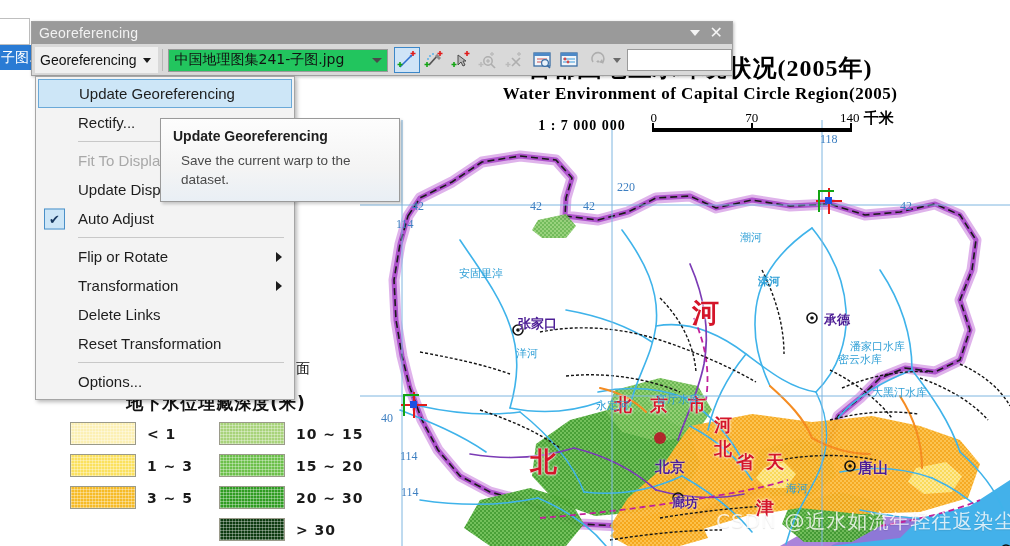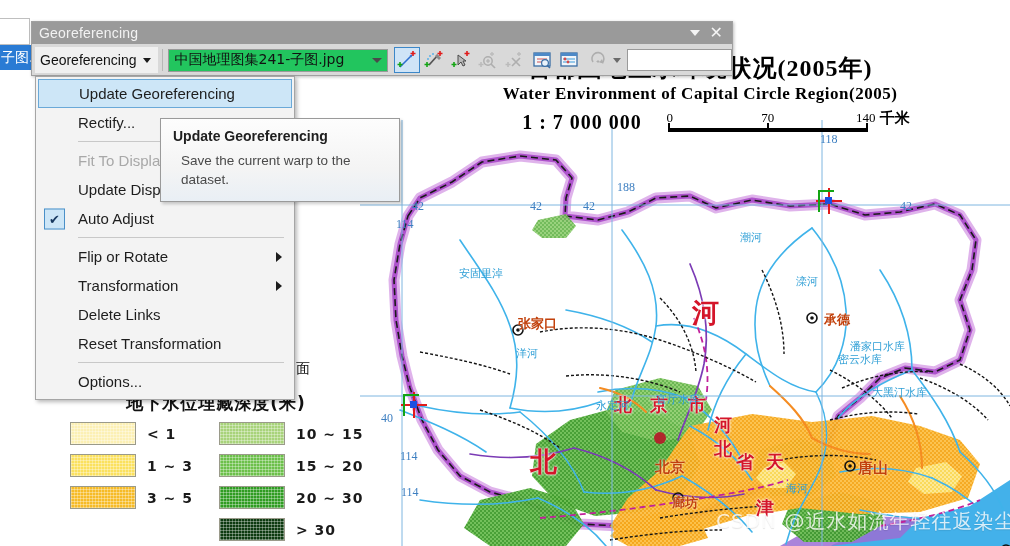--- a/index.html
+++ b/index.html
@@ -26,21 +26,21 @@
   }
   .map-title-en{
     font-size:17px;font-weight:bold;letter-spacing:.5px;line-height:24px;
     white-space:nowrap;font-family:"Liberation Serif","DejaVu Serif",serif;
   }
   .scale-row{
     display:flex;align-items:flex-end;justify-content:center;gap:26px;
     margin-top:2px;
   }
   .scale-text{
-    font-size:20px;font-weight:bold;letter-spacing:1px;
+    font-size:14px;font-weight:bold;letter-spacing:1px;
     font-family:"Liberation Serif","DejaVu Serif",serif;white-space:nowrap;
   }
   .scalebar{position:relative;width:210px;height:26px;}
   .scalebar .bar{
     position:absolute;left:0;bottom:2px;width:200px;height:4px;background:#000;
   }
   .scalebar .tick{position:absolute;bottom:2px;width:2px;height:9px;background:#000;}
   .scalebar .tick.t0{left:0;}
   .scalebar .tick.t1{left:99px;}
   .scalebar .tick.t2{left:198px;}
@@ -65,21 +65,21 @@
     position:absolute;color:#3d7fc1;font-size:12px;
     font-family:"Liberation Serif","DejaVu Serif",serif;
   }
   
   .prov-lbl{
     position:absolute;color:#d4152a;font-weight:bold;
     font-family:"DejaVu Sans",sans-serif;
     text-shadow:0 0 2px #fff,0 0 3px #fff;
   }
   .city-lbl{
-    position:absolute;color:#c2410c;font-size:13px;font-weight:bold;
+    position:absolute;color:#4c1d95;font-size:13px;font-weight:bold;
     font-family:"DejaVu Sans",sans-serif;white-space:nowrap;
     text-shadow:0 0 2px #fff;
   }
   .hydro-lbl{
     position:absolute;color:#2f9fd6;font-size:11px;
     font-family:"DejaVu Sans",sans-serif;white-space:nowrap;
   }
 
   
   .ctrl-pt{position:absolute;width:26px;height:26px;}
@@ -416,21 +416,21 @@
           <circle cx="646" cy="430" r="5" fill="none" stroke="#111" stroke-width="1.6"></circle>
         </g>
       </svg>
     </div>
 
     <div>
       <div class="grat-lbl" style="left:412px;top:199px;">42</div>
       <div class="grat-lbl" style="left:530px;top:199px;">42</div>
       <div class="grat-lbl" style="left:583px;top:199px;">42</div>
       <div class="grat-lbl" style="left:900px;top:199px;">42</div>
-      <div class="grat-lbl" style="left:617px;top:180px;">188</div>
+      <div class="grat-lbl" style="left:617px;top:180px;">220</div>
       <div class="grat-lbl" style="left:820px;top:132px;">118</div>
       <div class="grat-lbl" style="left:396px;top:217px;">114</div>
       <div class="grat-lbl" style="left:400px;top:449px;">114</div>
       <div class="grat-lbl" style="left:401px;top:485px;">114</div>
       <div class="grat-lbl" style="left:381px;top:411px;">40</div>
     </div>
 
     <div>
       <div class="prov-lbl" style="left:692px;top:295px;font-size:27px;">河</div>
       <div class="prov-lbl" style="left:530px;top:444px;font-size:27px;">北</div>
@@ -449,21 +449,21 @@
       <div class="city-lbl" style="left:824px;top:311px;">承德</div>
       <div class="city-lbl" style="left:655px;top:458px;font-size:15px;">北京</div>
       <div class="city-lbl" style="left:858px;top:459px;font-size:15px;">唐山</div>
       <div class="city-lbl" style="left:672px;top:494px;">廊坊</div>
     </div>
 
     <div>
       <div class="hydro-lbl" style="left:459px;top:266px;">安固里淖</div>
       <div class="hydro-lbl" style="left:516px;top:346px;">洋河</div>
       <div class="hydro-lbl" style="left:740px;top:230px;">潮河</div>
-      <div class="hydro-lbl" style="left:796px;top:274px;">滦河</div>
+      <div class="hydro-lbl" style="left:758px;top:274px;font-weight:bold;">滦河</div>
       <div class="hydro-lbl" style="left:838px;top:352px;">密云水库</div>
       <div class="hydro-lbl" style="left:596px;top:398px;">永定河</div>
       <div class="hydro-lbl" style="left:656px;top:392px;">官厅水库</div>
       <div class="hydro-lbl" style="left:850px;top:339px;">潘家口水库</div>
       <div class="hydro-lbl" style="left:872px;top:385px;">大黑汀水库</div>
       <div class="hydro-lbl" style="left:786px;top:481px;">海河</div>
     </div>
 
     <div class="ctrl-pt" style="left:816px;top:188px;">
       <div class="h"></div>

